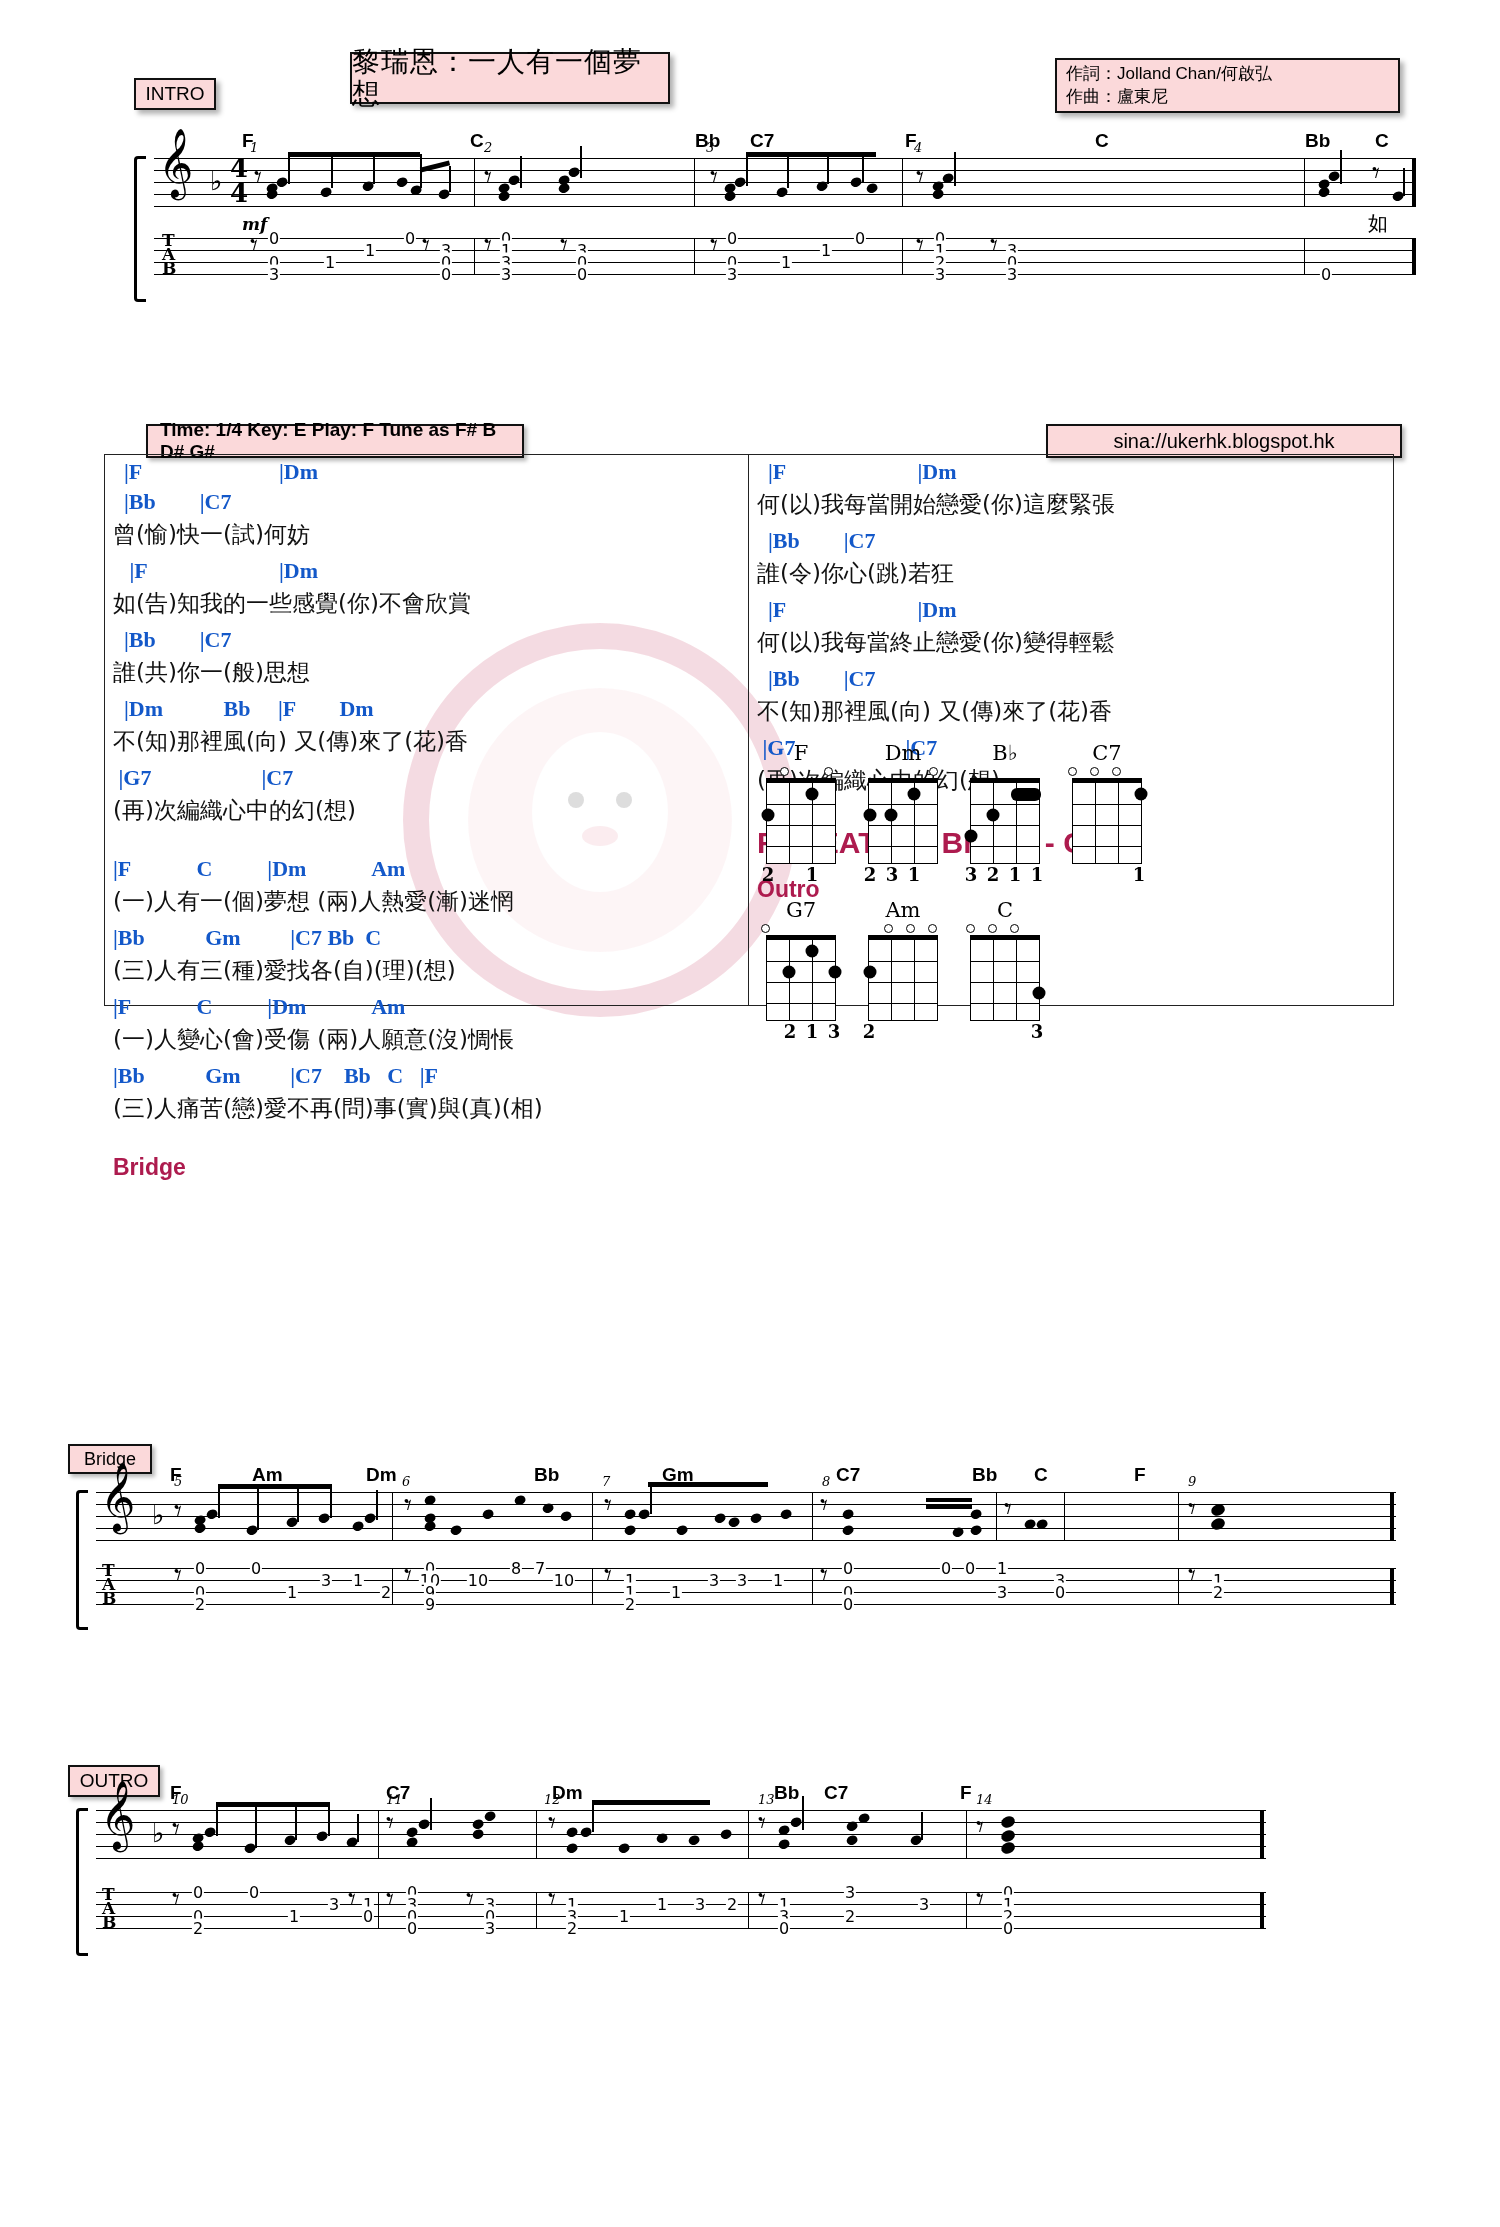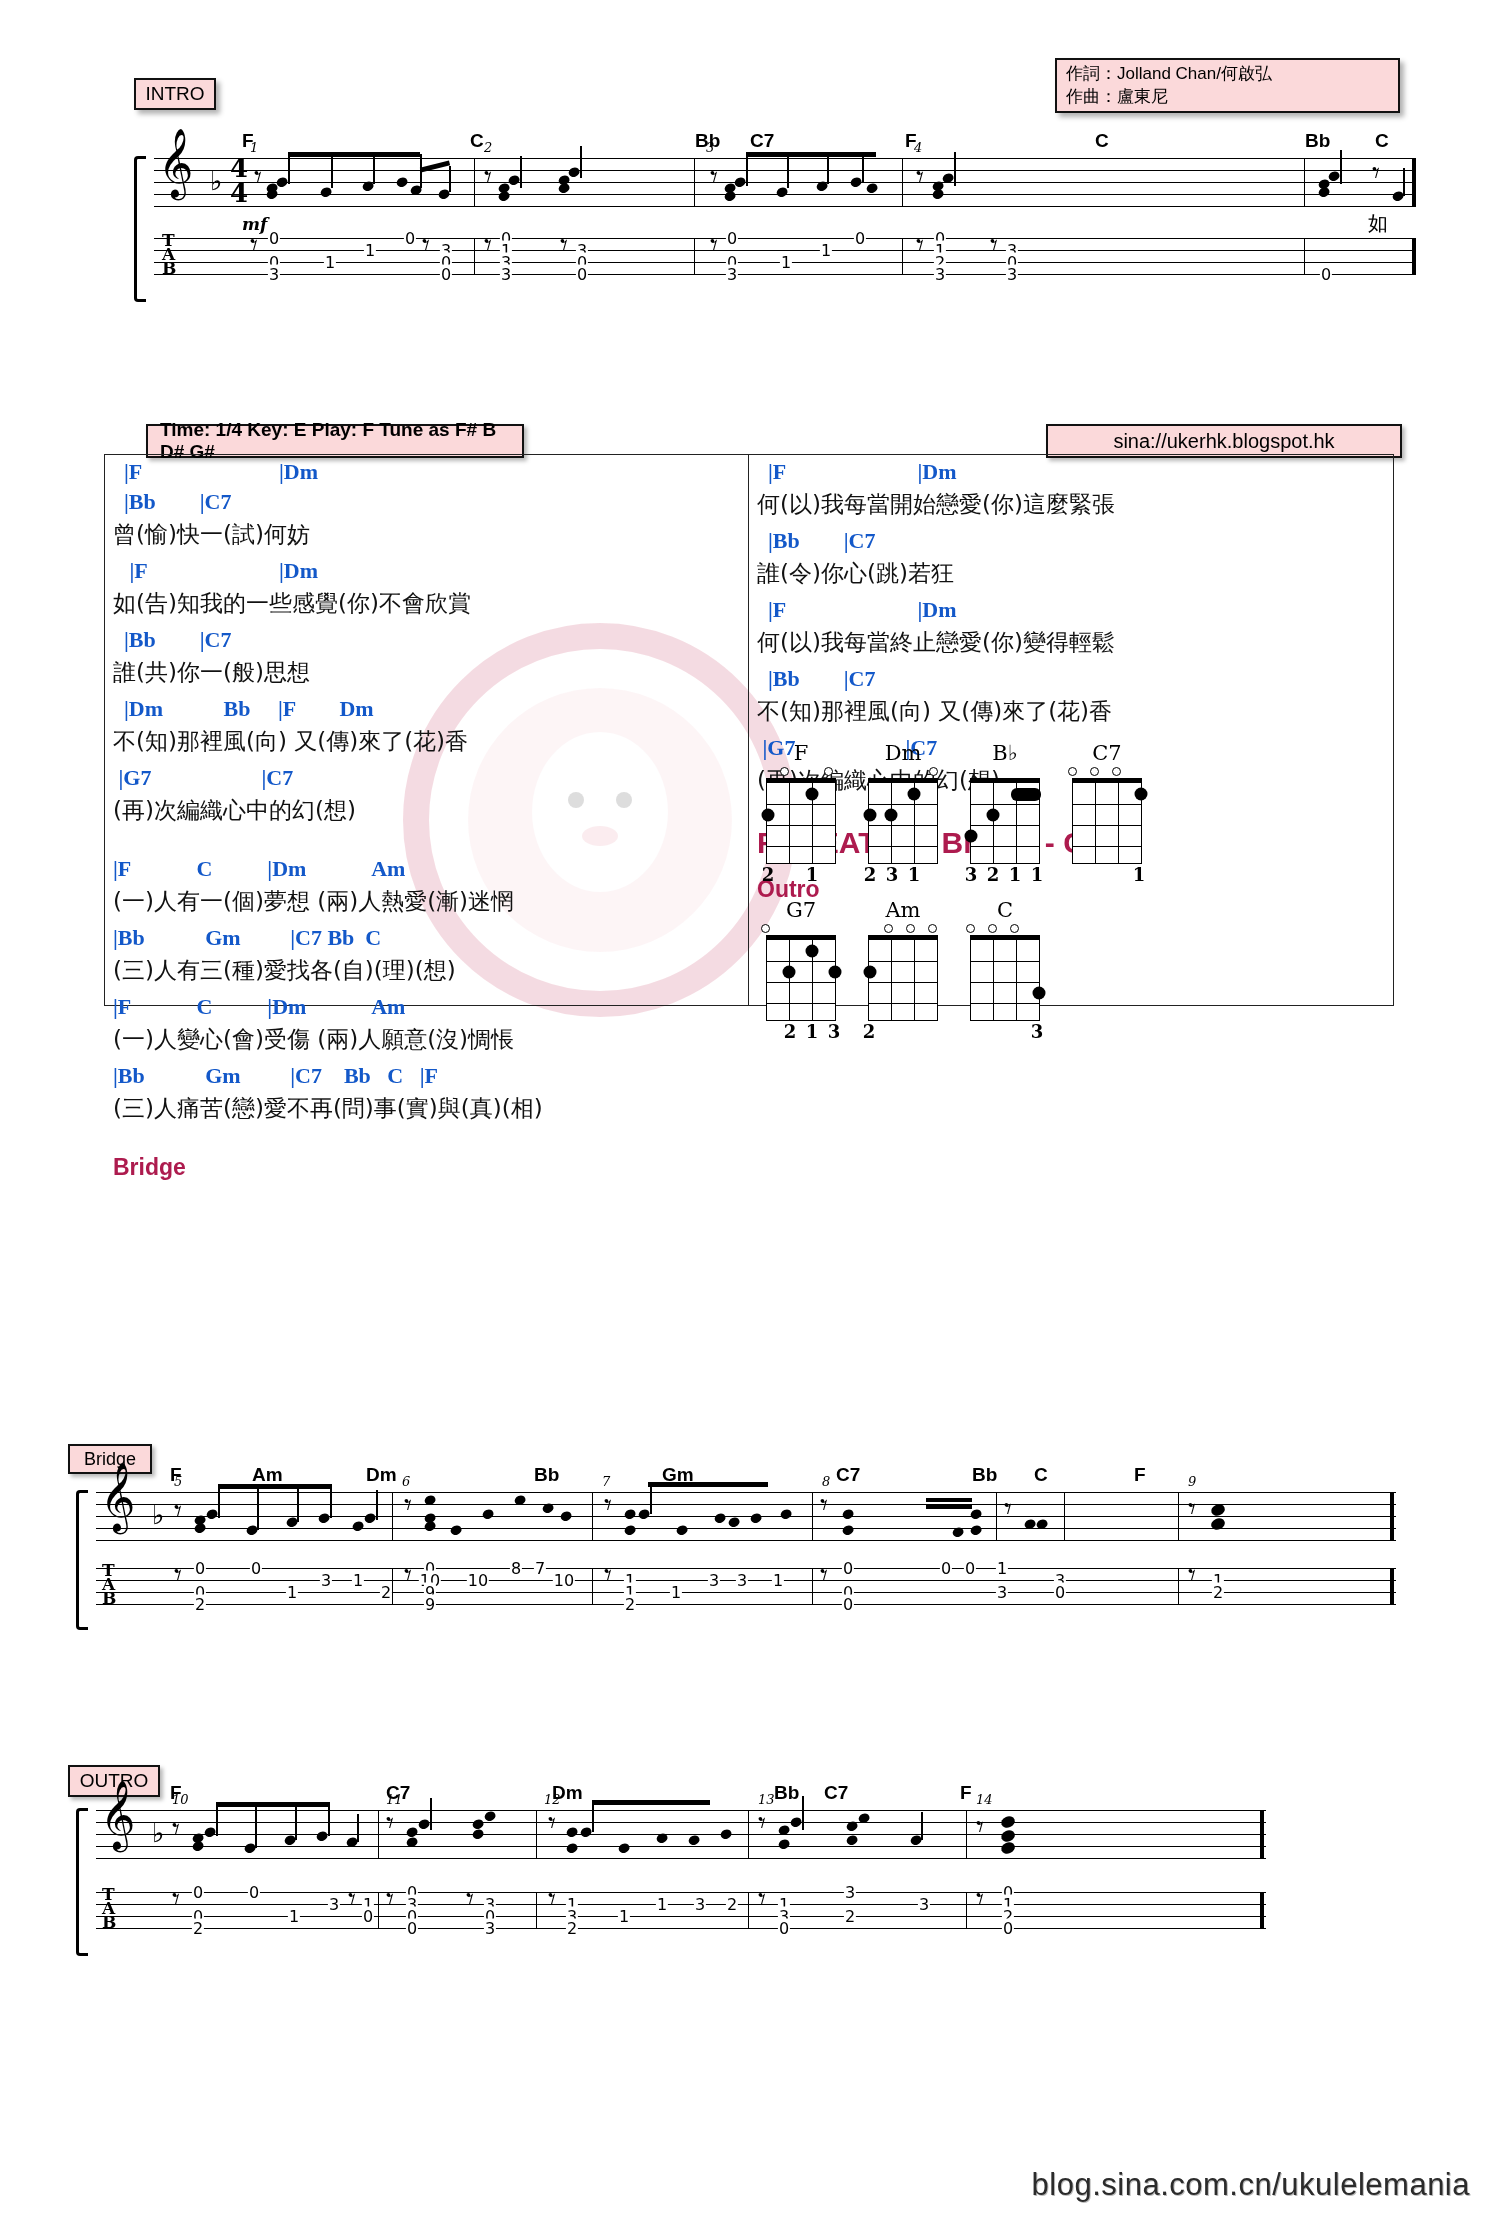--- a/index.html
+++ b/index.html
@@ -189,20 +189,23 @@
 </style>
 </head>
 <body>
 
 <div class="page">
 
   <div class="pinkbox abs" id="intro-label">
     <span>INTRO</span>
   </div>
 
+  <div class="pinkbox abs" id="title-box">
+    <span>黎瑞恩：一人有一個夢想</span>
+  </div>
 
   <div class="pinkbox abs" id="credits-box">
     <span>作詞：Jolland Chan/何啟弘</span>
     <span>作曲：盧東尼</span>
   </div>
 
   <div class="system" id="intro-system" style="left:130px; top:130px; width:1290px; height:170px;">
 
     <div class="chordname" style="left:112px; top:0px;">F</div>
     <div class="chordname" style="left:340px; top:0px;">C</div>
@@ -886,15 +889,14 @@
       <div class="tabnum" style="left:828px; top:12px;">3</div>
 
       <div class="restsym" style="left:880px; top:-8px;">𝄾</div>
       <div class="tabnum" style="left:912px; top:0px;">0</div>
       <div class="tabnum" style="left:912px; top:12px;">1</div>
       <div class="tabnum" style="left:912px; top:24px;">2</div>
       <div class="tabnum" style="left:912px; top:36px;">0</div>
     </div>
   </div>
 
-  <div id="footer">blog.sina.com.cn/ukulelemania</div>
 
 </div>
 
 </body></html>

